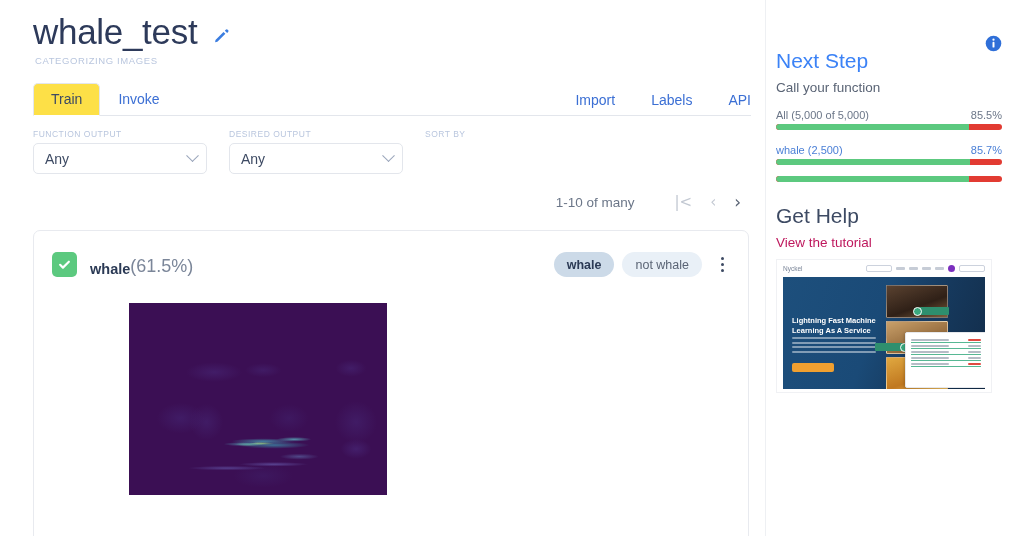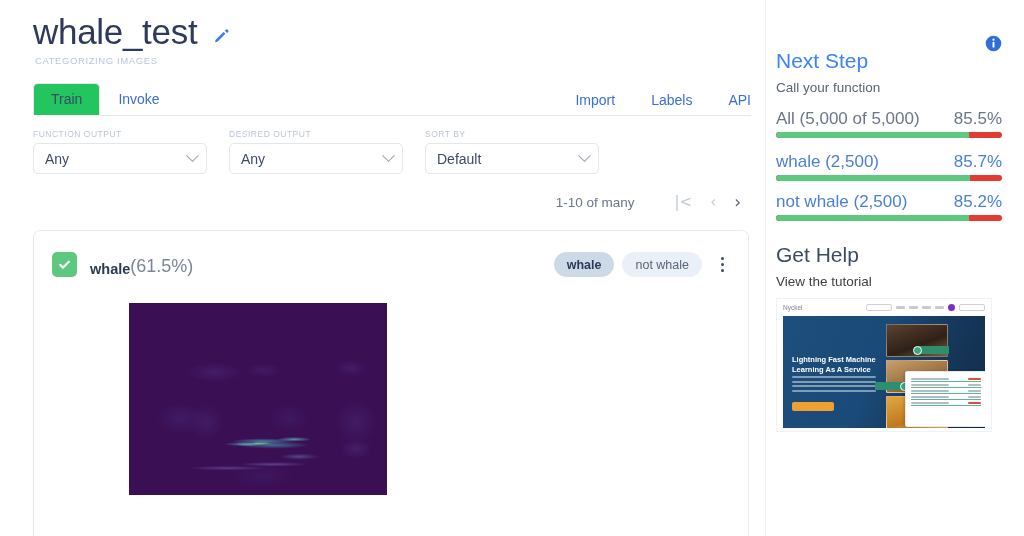--- a/index.html
+++ b/index.html
@@ -40,21 +40,21 @@
   .tabbar {
     margin: 17px 0 0 33px; width: 718px; height: 33px;
     border-bottom: 1px solid #e3e6ec;
     display: flex; align-items: flex-end; position: relative;
   }
   .tab {
     font-size: 14px; padding: 7px 17px 8px 17px; line-height: 16px;
     cursor: pointer; position: relative; bottom: -1px;
   }
   .tab.active {
-    color: #3d4a63; background: #22c55e;
+    color: #3d4a63; background: #fde047;
     border: 1px solid #e3e6ec; border-bottom: 1px solid #fff;
     border-radius: 5px 5px 0 0;
   }
   .tab.link { color: #3b6fd4; border: 1px solid transparent; }
   .tabbar-right { margin-left: auto; display: flex; align-items: flex-end; padding-bottom: 7px; }
   .toplink { color: #3b6fd4; font-size: 14px; margin-left: 36px; cursor: pointer; }
 
   
   .filters { display: flex; margin: 13px 0 0 33px; }
   .filter { margin-right: 22px; }
@@ -121,32 +121,32 @@
   }
   .spec-layer { position: absolute; inset: 0; }
 
   
   .side-title { font-size: 21px; color: #3b82f6; font-weight: 400; margin-top: 35px; }
   .side-head { display: flex; align-items: center; }
   .info-icon { margin-left: auto; cursor: pointer; line-height: 0; }
   .side-sub { font-size: 13.5px; color: #5a6475; margin-top: 7px; }
 
   .bar-block { margin-top: 14px; }
-  .bar-row { display: flex; justify-content: space-between; font-size: 17px; margin-bottom: 3px; align-items: flex-end; }
+  .bar-row { display: flex; justify-content: space-between; font-size: 11px; margin-bottom: 3px; align-items: flex-end; }
   .bar-row.grey { color: #6b7688; }
   .bar-row.blue { color: #4a7fd6; }
   .bar-track {
     height: 6px; border-radius: 3px; background: #e23b32; overflow: hidden;
     display: flex;
   }
   .bar-fill { background: #5cc97f; height: 100%; border-radius: 3px 0 0 3px; }
   .bar-block.tight { margin-top: 11px; }
 
   .help-title { font-size: 21px; color: #3d4a63; margin-top: 22px; }
-  .help-sub { font-size: 13.5px; color: #404040; margin-top: 7px; }
+  .help-sub { font-size: 13.5px; color: #be185d; margin-top: 7px; }
 
   
   .thumb {
     margin-top: 9px; width: 216px; height: 134px; background: #fff;
     border: 1px solid #f0f1f4; position: relative; overflow: hidden; cursor: pointer;
   }
   .thumb-bar { height: 17px; display: flex; align-items: center; padding: 0 6px; background: #fff; }
   .thumb-logo { font-size: 6.5px; color: #7b8699; }
   .thumb-navs { margin-left: auto; display: flex; align-items: center; gap: 4px; }
   .tn-pill { width: 26px; height: 7px; border: 0.5px solid #ccd2dd; border-radius: 2px; background: #fff; }
@@ -235,24 +235,20 @@
       </div>
       <div class="filter">
         <span class="filter-label">DESIRED OUTPUT</span>
         <div class="select">
           <span>Any</span>
           <span class="chev"></span>
         </div>
       </div>
       <div class="filter">
         <span class="filter-label">SORT BY</span>
-        <div class="select">
-          <span>Default</span>
-          <span class="chev"></span>
-        </div>
       </div>
     </div>
 
     <div class="pager">
       <div class="pager-text">1-10 of many</div>
       <div class="pager-btn">|&lt;</div>
       <div class="pager-btn">‹</div>
       <div class="pager-btn next">›</div>
     </div>
 
@@ -395,24 +391,20 @@
       <div class="bar-row blue">
         <span>whale (2,500)</span>
         <span>85.7%</span>
       </div>
       <div class="bar-track">
         <div class="bar-fill" style="width:85.7%"></div>
       </div>
     </div>
 
     <div class="bar-block tight">
-      <div class="bar-row blue">
-        <span>not whale (2,500)</span>
-        <span>85.2%</span>
-      </div>
       <div class="bar-track">
         <div class="bar-fill" style="width:85.2%"></div>
       </div>
     </div>
 
     <div class="help-title">Get Help</div>
     <div class="help-sub">View the tutorial</div>
 
     <div class="thumb">
       <div class="thumb-bar">

